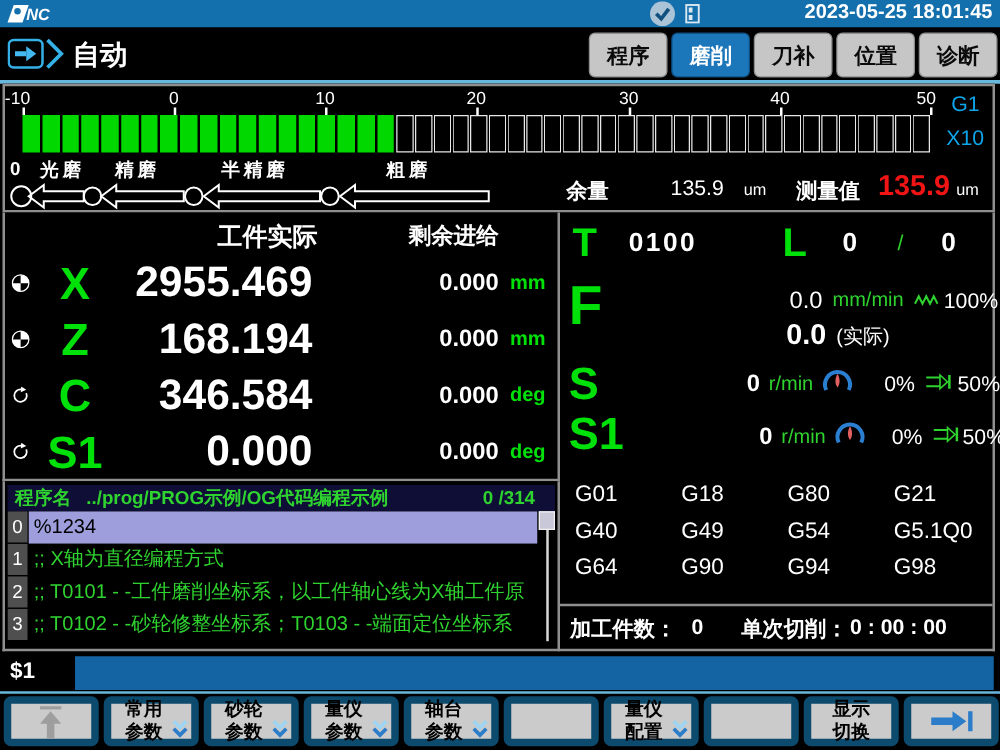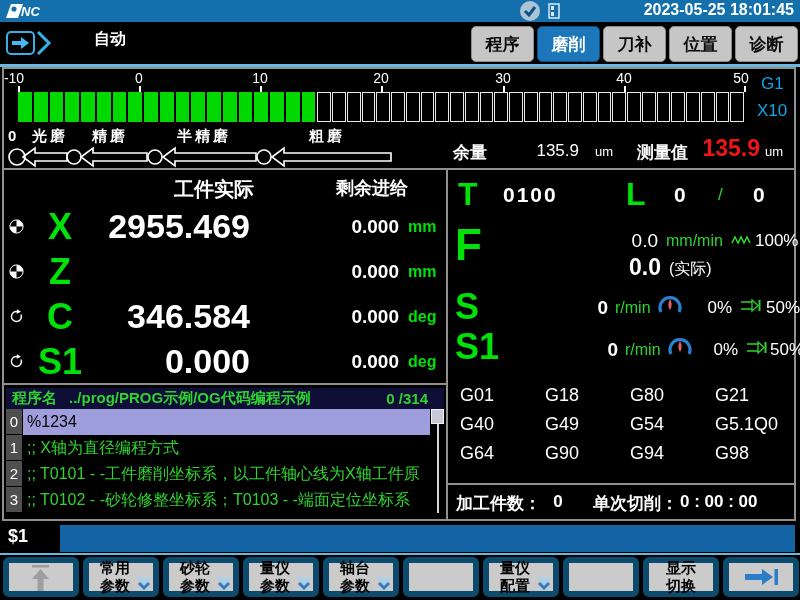--- a/index.html
+++ b/index.html
@@ -7,21 +7,21 @@
   #root { position:relative; width:800px; height:600px; background:#000; overflow:hidden;
           font-family:"Liberation Sans","DejaVu Sans",sans-serif; color:#fff; }
   .abs { position:absolute; }
 
   
   .topbar { position:absolute; left:0; top:0; width:800px; height:22px; background:#1470ad; }
   .datetime { position:absolute; right:6px; top:1px; font-size:16px; font-weight:bold; color:#fff; }
 
   
   .modebar { position:absolute; left:0; top:22px; width:800px; height:42px; background:#000; }
-  .mode-label { position:absolute; left:58px; top:7px; font-size:16px; font-weight:bold;margin-left:36px; }
+  .mode-label { position:absolute; left:58px; top:7px; font-size:22px; font-weight:bold; }
   .tabs { position:absolute; right:2px; top:4px; display:flex; gap:3px;padding-left:24px; }
   .tab { width:63px; height:36px; background:#c6c6c6; border:1px solid #8d8d8d; border-radius:5px;
          font-size:17px; font-weight:600; color:#0a0a0a; display:flex; align-items:center; justify-content:center; cursor:pointer; }
   .tab.active { background:#1b76ba; color:#fff; border-color:#0f4f80; }
   .cyan-line { position:absolute; left:0; width:800px; background:#68b7dd; }
 
   
   .meter-panel   { position:absolute; left:2px; top:67px;  width:794px; height:103px; border:2px solid #8f8f8f; background:#000; }
   .axes-panel    { position:absolute; left:2px; top:170px; width:446px; height:215px; border:2px solid #8f8f8f; border-top:none; background:#000; }
   .program-panel { position:absolute; left:2px; top:385px; width:446px; height:136px; border:2px solid #8f8f8f; border-top:none; background:#000; }
@@ -214,40 +214,41 @@
     <span class="allow-lab" style="left:449px;top:72px">余量</span>
     <span class="allow-val" style="left:500px;top:72px;width:75px">135.9</span>
     <span class="allow-unit" style="left:591px;top:75px">um</span>
     <span class="allow-lab" style="left:633px;top:72px">测量值</span>
     <span class="meas-val" style="left:688px;top:66px;width:68px">135.9</span>
     <span class="allow-unit" style="left:761px;top:75px">um</span>
   </div>
 
   <div class="axes-panel">
     <div class="axes-head" style="left:145px;width:130px;text-align:center;font-size:20px">工件实际</div>
-    <div class="axes-head" style="left:323px;width:90px;text-align:center;font-size:18px">剩余进给</div>
+    <div class="axes-head" style="left:323px;width:90px;text-align:left;font-size:18px">剩余进给</div>
 
     <div class="axis-row" style="top:34px">
       <svg class="axis-icon" viewBox="0 0 15 15">
           <circle cx="7.5" cy="7.5" r="6.6" fill="#000" stroke="#fff" stroke-width="1"></circle>
           <path d="M7.5,7.5 L7.5,0.9 A6.6,6.6 0 0 1 14.1,7.5 Z" fill="#fff"></path>
           <path d="M7.5,7.5 L7.5,14.1 A6.6,6.6 0 0 1 0.9,7.5 Z" fill="#fff"></path>
         </svg>
       <span class="axis-letter">X</span>
       <span class="axis-actual">2955.469</span>
       <span class="axis-remain">0.000</span>
       <span class="axis-unit">mm</span>
     </div>
     <div class="axis-row" style="top:79px">
       <svg class="axis-icon" viewBox="0 0 15 15">
           <circle cx="7.5" cy="7.5" r="6.6" fill="#000" stroke="#fff" stroke-width="1"></circle>
           <path d="M7.5,7.5 L7.5,0.9 A6.6,6.6 0 0 1 14.1,7.5 Z" fill="#fff"></path>
           <path d="M7.5,7.5 L7.5,14.1 A6.6,6.6 0 0 1 0.9,7.5 Z" fill="#fff"></path>
         </svg>
       <span class="axis-letter">Z</span>
+      <span class="axis-actual">168.194</span>
       <span class="axis-remain">0.000</span>
       <span class="axis-unit">mm</span>
     </div>
     <div class="axis-row" style="top:124px">
       <svg class="axis-icon" viewBox="0 0 15 15">
           <path d="M12,5.5 A5,5 0 1 1 8.5,2.6" fill="none" stroke="#fff" stroke-width="1.4"></path>
           <polygon points="8,0.2 12,2.8 7.6,4.8" fill="#fff"></polygon>
         </svg>
       <span class="axis-letter">C</span>
       <span class="axis-actual">346.584</span>

